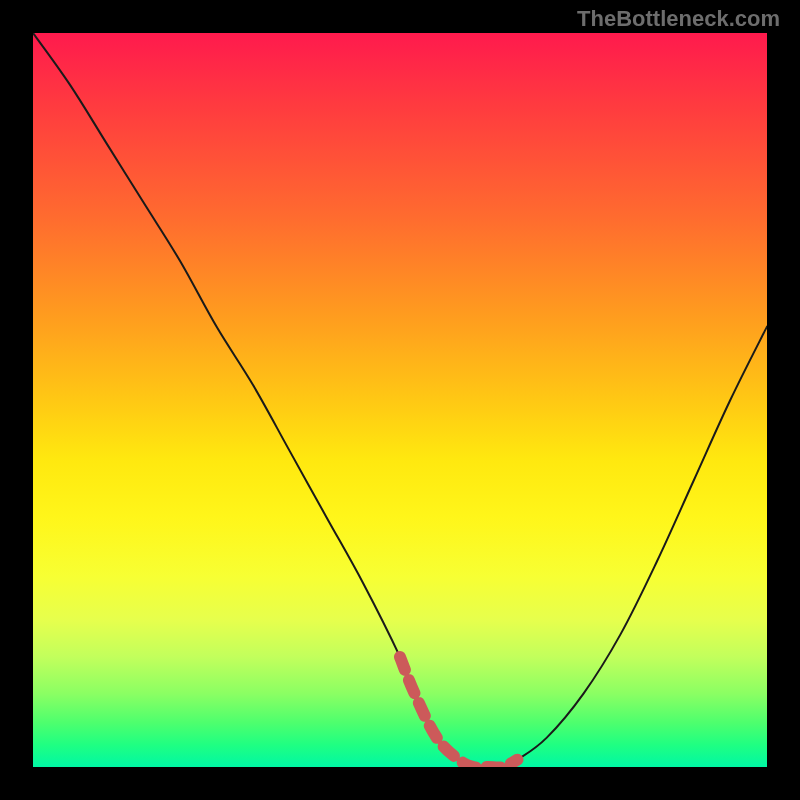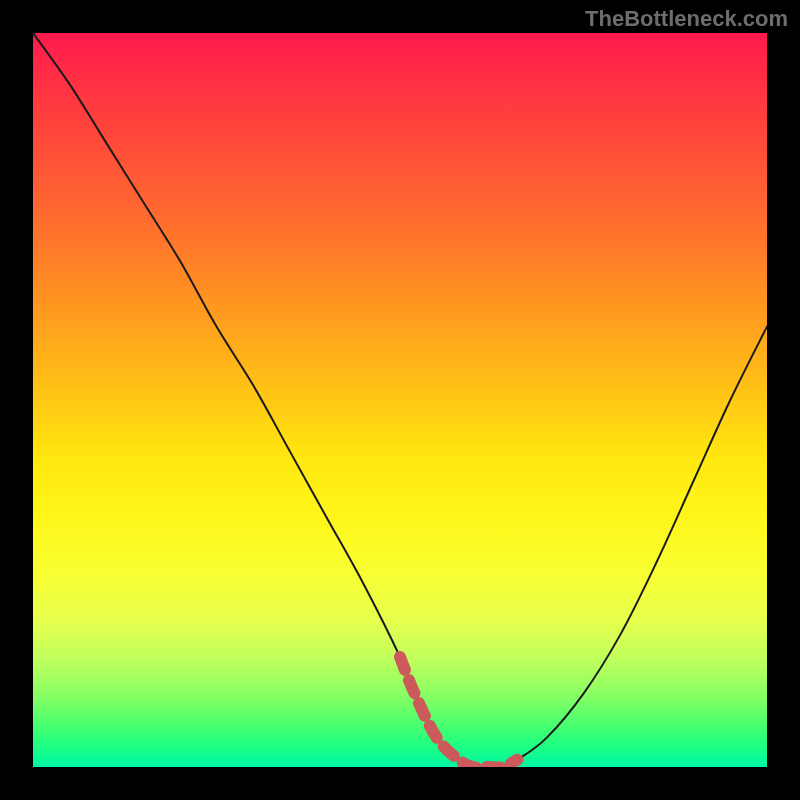--- a/index.html
+++ b/index.html
@@ -6,21 +6,21 @@
   html, body { width: 800px; height: 800px; overflow: hidden; background: #000; }
   .frame {
     position: relative;
     width: 800px;
     height: 800px;
     background: #000;
   }
   .watermark {
     position: absolute;
     top: 6px;
-    right: 12px;
+    right: 20px;
     font-family: Arial, Helvetica, sans-serif;
     font-size: 22px;
     font-weight: 600;
     color: #6d6d6d;
     z-index: 5;
   }
   .plot {
     position: absolute;
     left: 33px;
     top: 33px;

